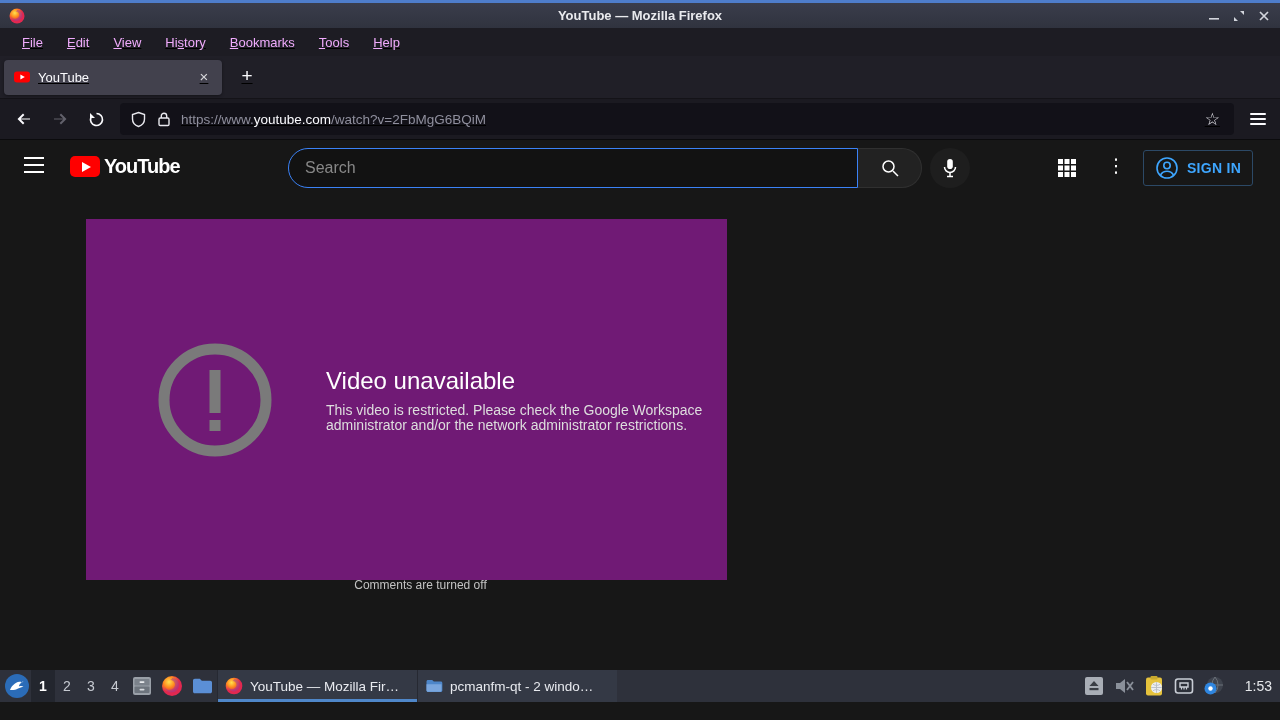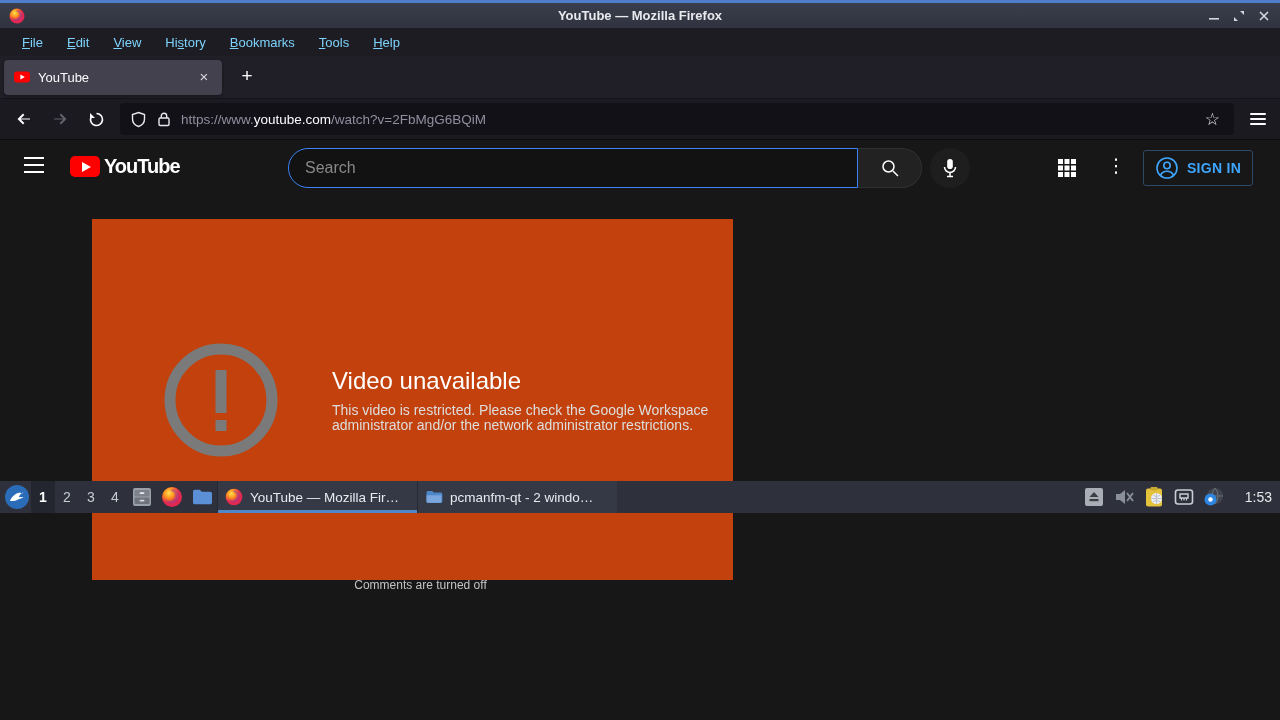--- a/index.html
+++ b/index.html
@@ -1,34 +1,34 @@
 <!DOCTYPE html>
 <html><head>
 <meta charset="utf-8">
 <style>
   * { margin:0; padding:0; box-sizing:border-box; }
   html,body { width:1280px; height:720px; overflow:hidden; background:#171717;
               font-family:"Liberation Sans", sans-serif; }
-  .window { position:relative; width:1280px; height:513px; }
+  .window { position:relative; width:1280px; height:702px;text-decoration:underline; }
 
   
   .accent-strip { height:3px; background:#4e7dcb; }
   .titlebar { height:25px; background:linear-gradient(#3a3d4b,#30333f);
               display:flex; align-items:center; position:relative; }
   .tb-fxicon { margin-left:8px; width:18px; height:18px; }
   .tb-title { position:absolute; left:0; right:0; text-align:center;
               color:#e9eaee; font-size:13px; font-weight:bold; }
   .win-controls { margin-left:auto; display:flex; align-items:center; gap:9px;
                   padding-right:8px; z-index:2; }
   .win-btn { width:16px; height:16px; display:flex; align-items:center; justify-content:center; }
 
   
   .menubar { height:28px; background:#1d1c23; display:flex; align-items:center;
              padding-left:10px; }
-  .menu-item { color:#7dd3fc; font-size:13px; padding:4px 12px; }
+  .menu-item { color:#f0abfc; font-size:13px; padding:4px 12px; }
   .menu-item .key { text-decoration:underline; }
 
   
   .tabbar { height:43px; background:#201f27; display:flex; align-items:center;
             padding:0 4px; border-bottom:1px solid #141318; }
   .tab { width:218px; height:35px; background:#42414d; border-radius:4px;
          display:flex; align-items:center; padding:0 8px 0 10px; box-shadow:0 1px 3px rgba(0,0,0,.4); }
   .tab-favicon { width:16px; height:16px; flex:0 0 16px; }
   .tab-label { color:#fbfbfe; font-size:13px; margin-left:8px; flex:1; }
   .tab-close { color:#d7d7db; font-size:15px; width:20px; height:20px; text-align:center;
@@ -73,21 +73,21 @@
   .yt-mic { position:absolute; left:930px; top:8px; width:40px; height:40px; border-radius:50%;
             background:#1e1e1e; display:flex; align-items:center; justify-content:center; }
   .yt-apps { position:absolute; left:1055px; top:16px; }
   .yt-more { position:absolute; left:1106px; top:14px; color:#fff; font-size:19px;
              width:20px; text-align:center; }
   .yt-signin { position:absolute; left:1143px; top:10px; height:36px; width:110px;
                border:1px solid #2c4966; border-radius:3px; display:flex; align-items:center;
                justify-content:center; gap:8px; color:#3ea6ff; font-size:14px; font-weight:bold;
                letter-spacing:.3px; }
 
-  .player { position:absolute; left:92px; top:79px; width:641px; height:361px; background:#c2410c;
+  .player { position:absolute; left:86px; top:79px; width:641px; height:361px; background:#701a75;
             display:flex; align-items:center; }
   .err-icon { margin-left:72px; flex:0 0 114px; }
   .err-text { margin-left:54px; max-width:395px; }
   .err-title { color:#fff; font-size:24px; margin-bottom:8px; }
   .err-msg { color:#dedede; font-size:14px; line-height:15px; }
   .comments { position:absolute; left:100px; top:438px; width:641px; text-align:center;
               color:#c3c3c3; font-size:12px; }
 
   
   .taskbar { position:absolute; left:0; bottom:0; width:1280px; height:32px; background:#2e313b;

